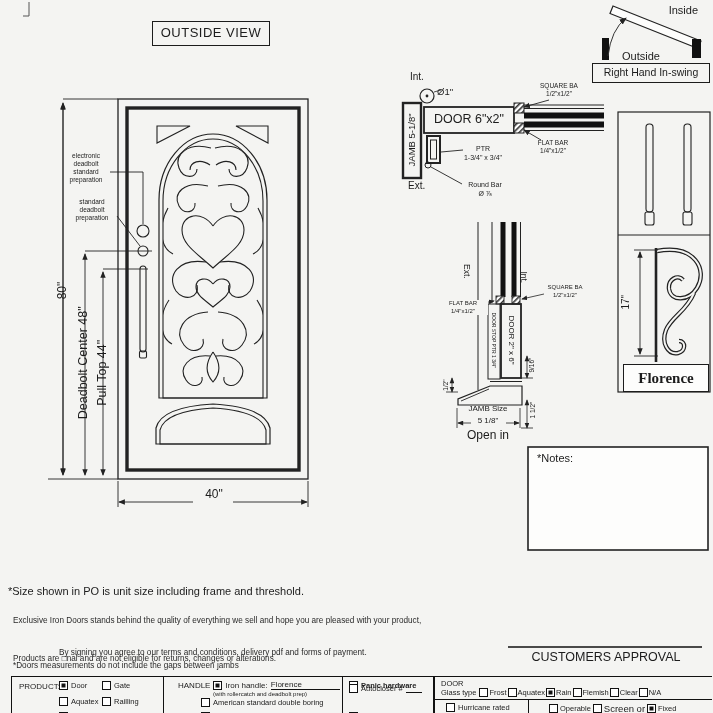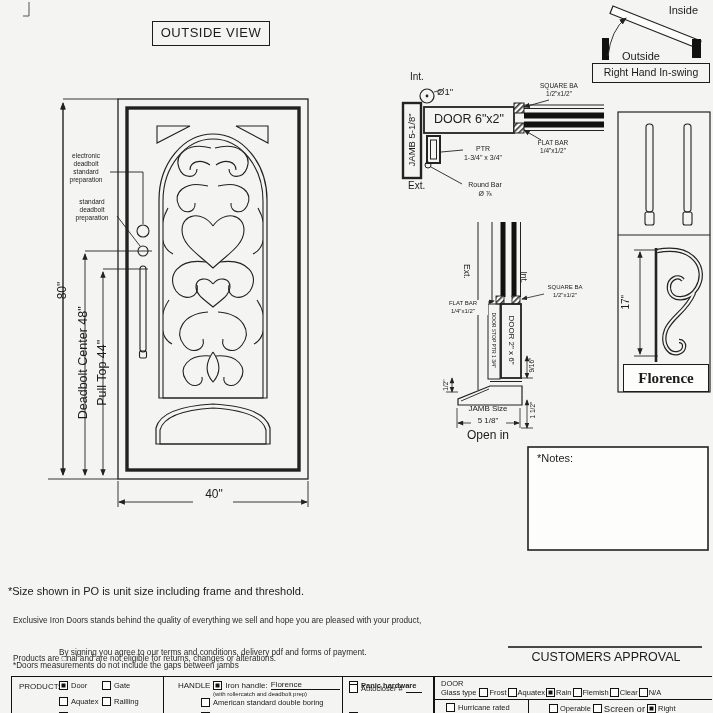--- a/index.html
+++ b/index.html
@@ -330,16 +330,16 @@
     <div class="frow" style="left:434px;top:26px;">
       <span class="cb"></span>
       <span>Hurricane rated</span>
     </div>
     <div class="frow" style="left:537px;top:26px;gap:2px;">
       <span class="cb"></span>
       <span>Operable</span>
       <span class="cb"></span>
       <span style="font-size:9.5px;">Screen or</span>
       <span class="cb on"></span>
-      <span>Right</span>
+      <span>Fixed</span>
     </div>
   </div>
 </div>
 
 </body></html>

